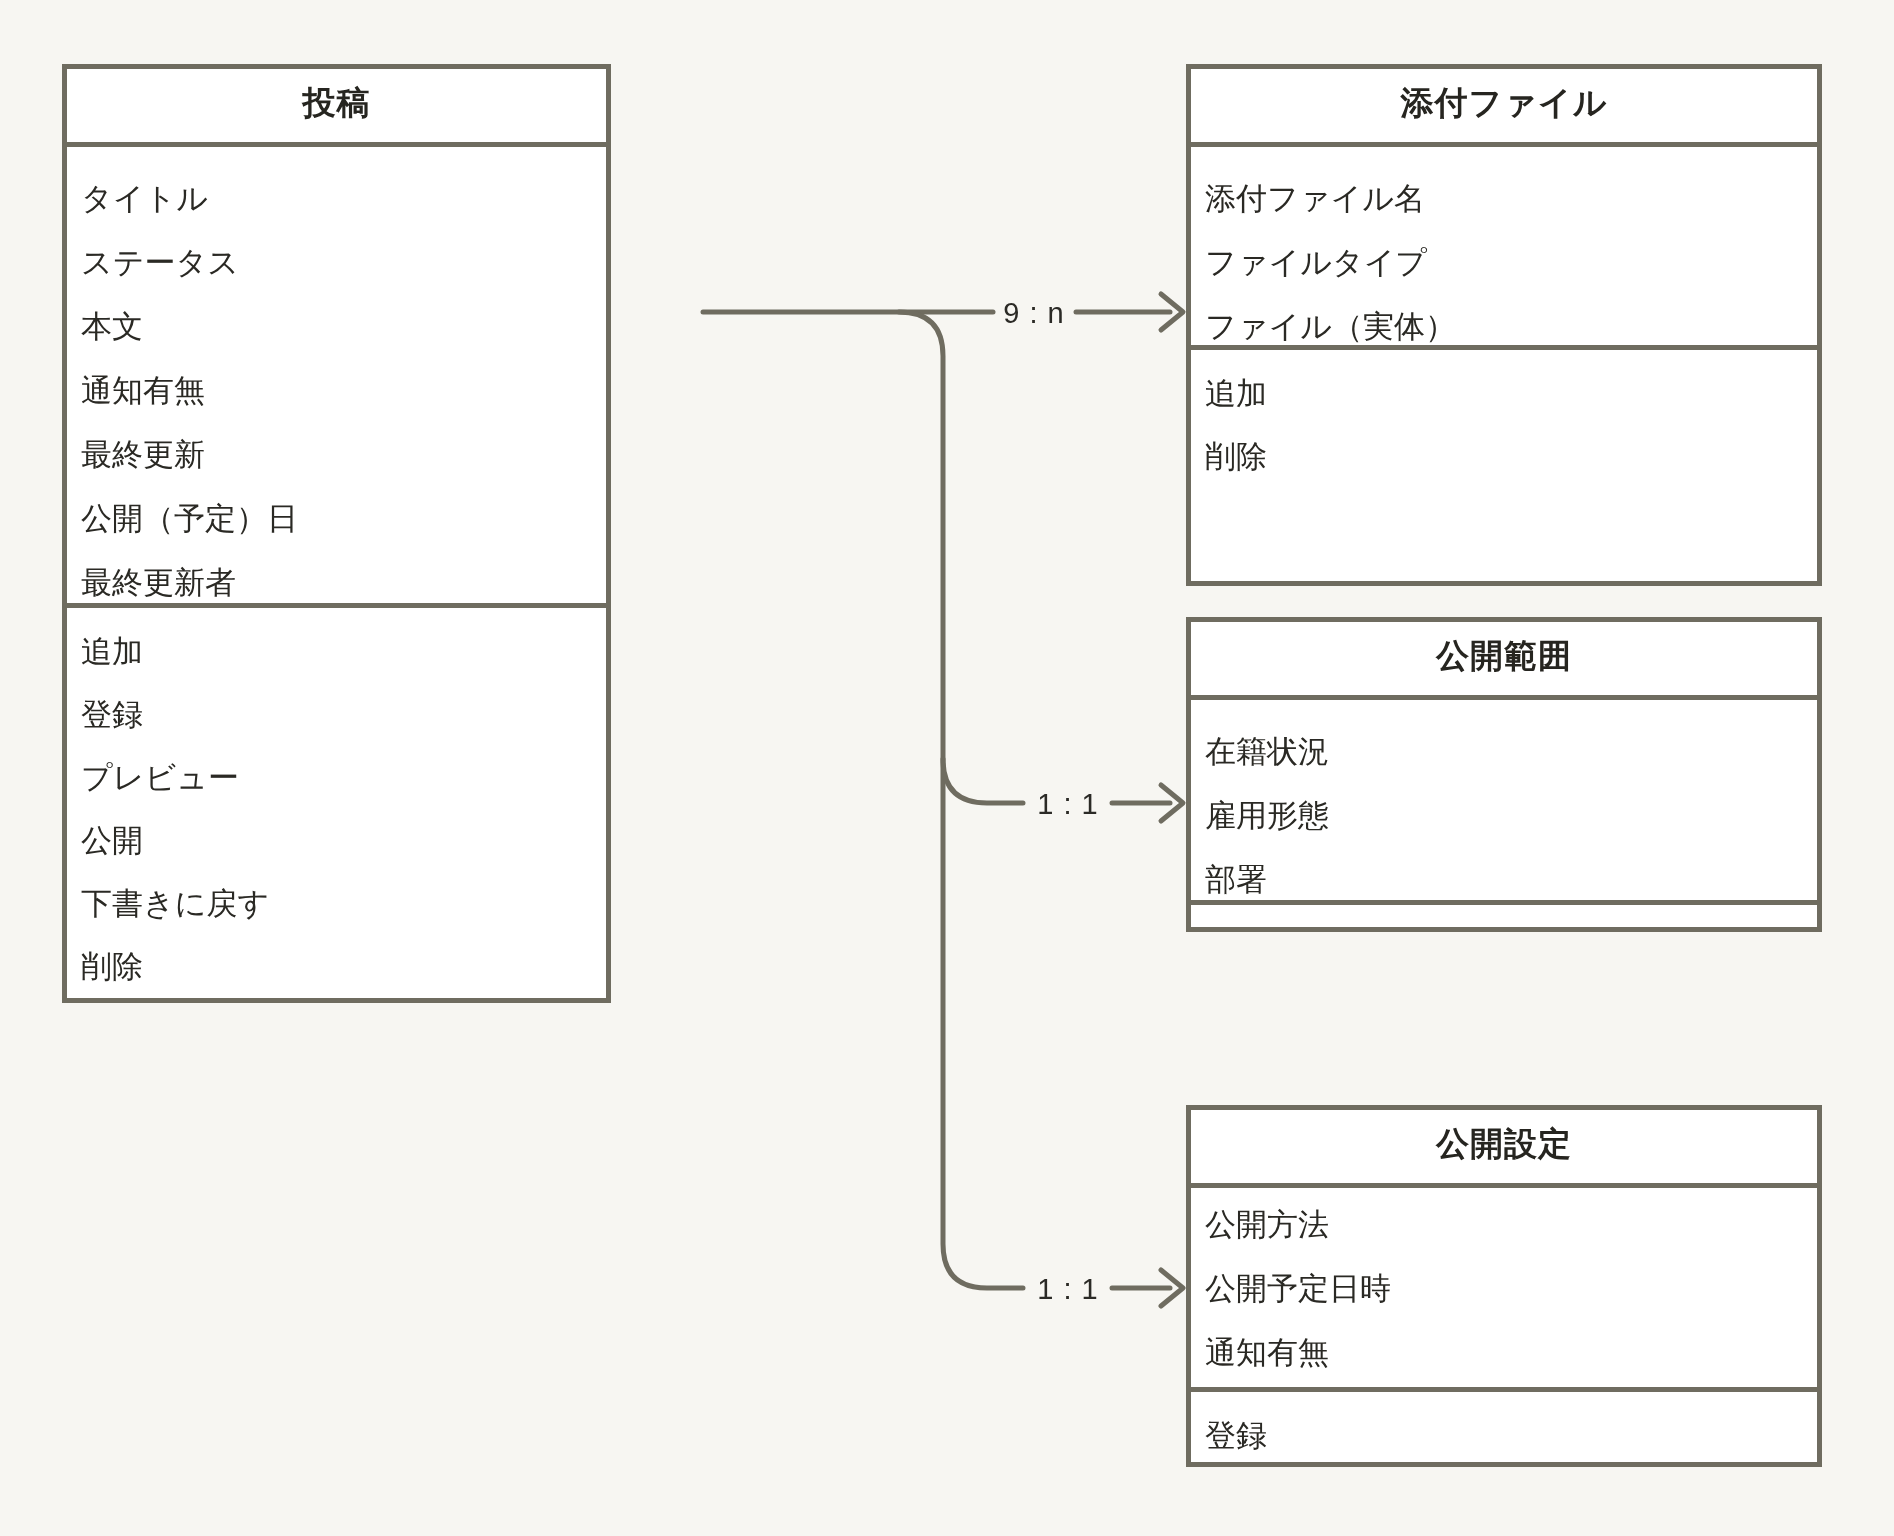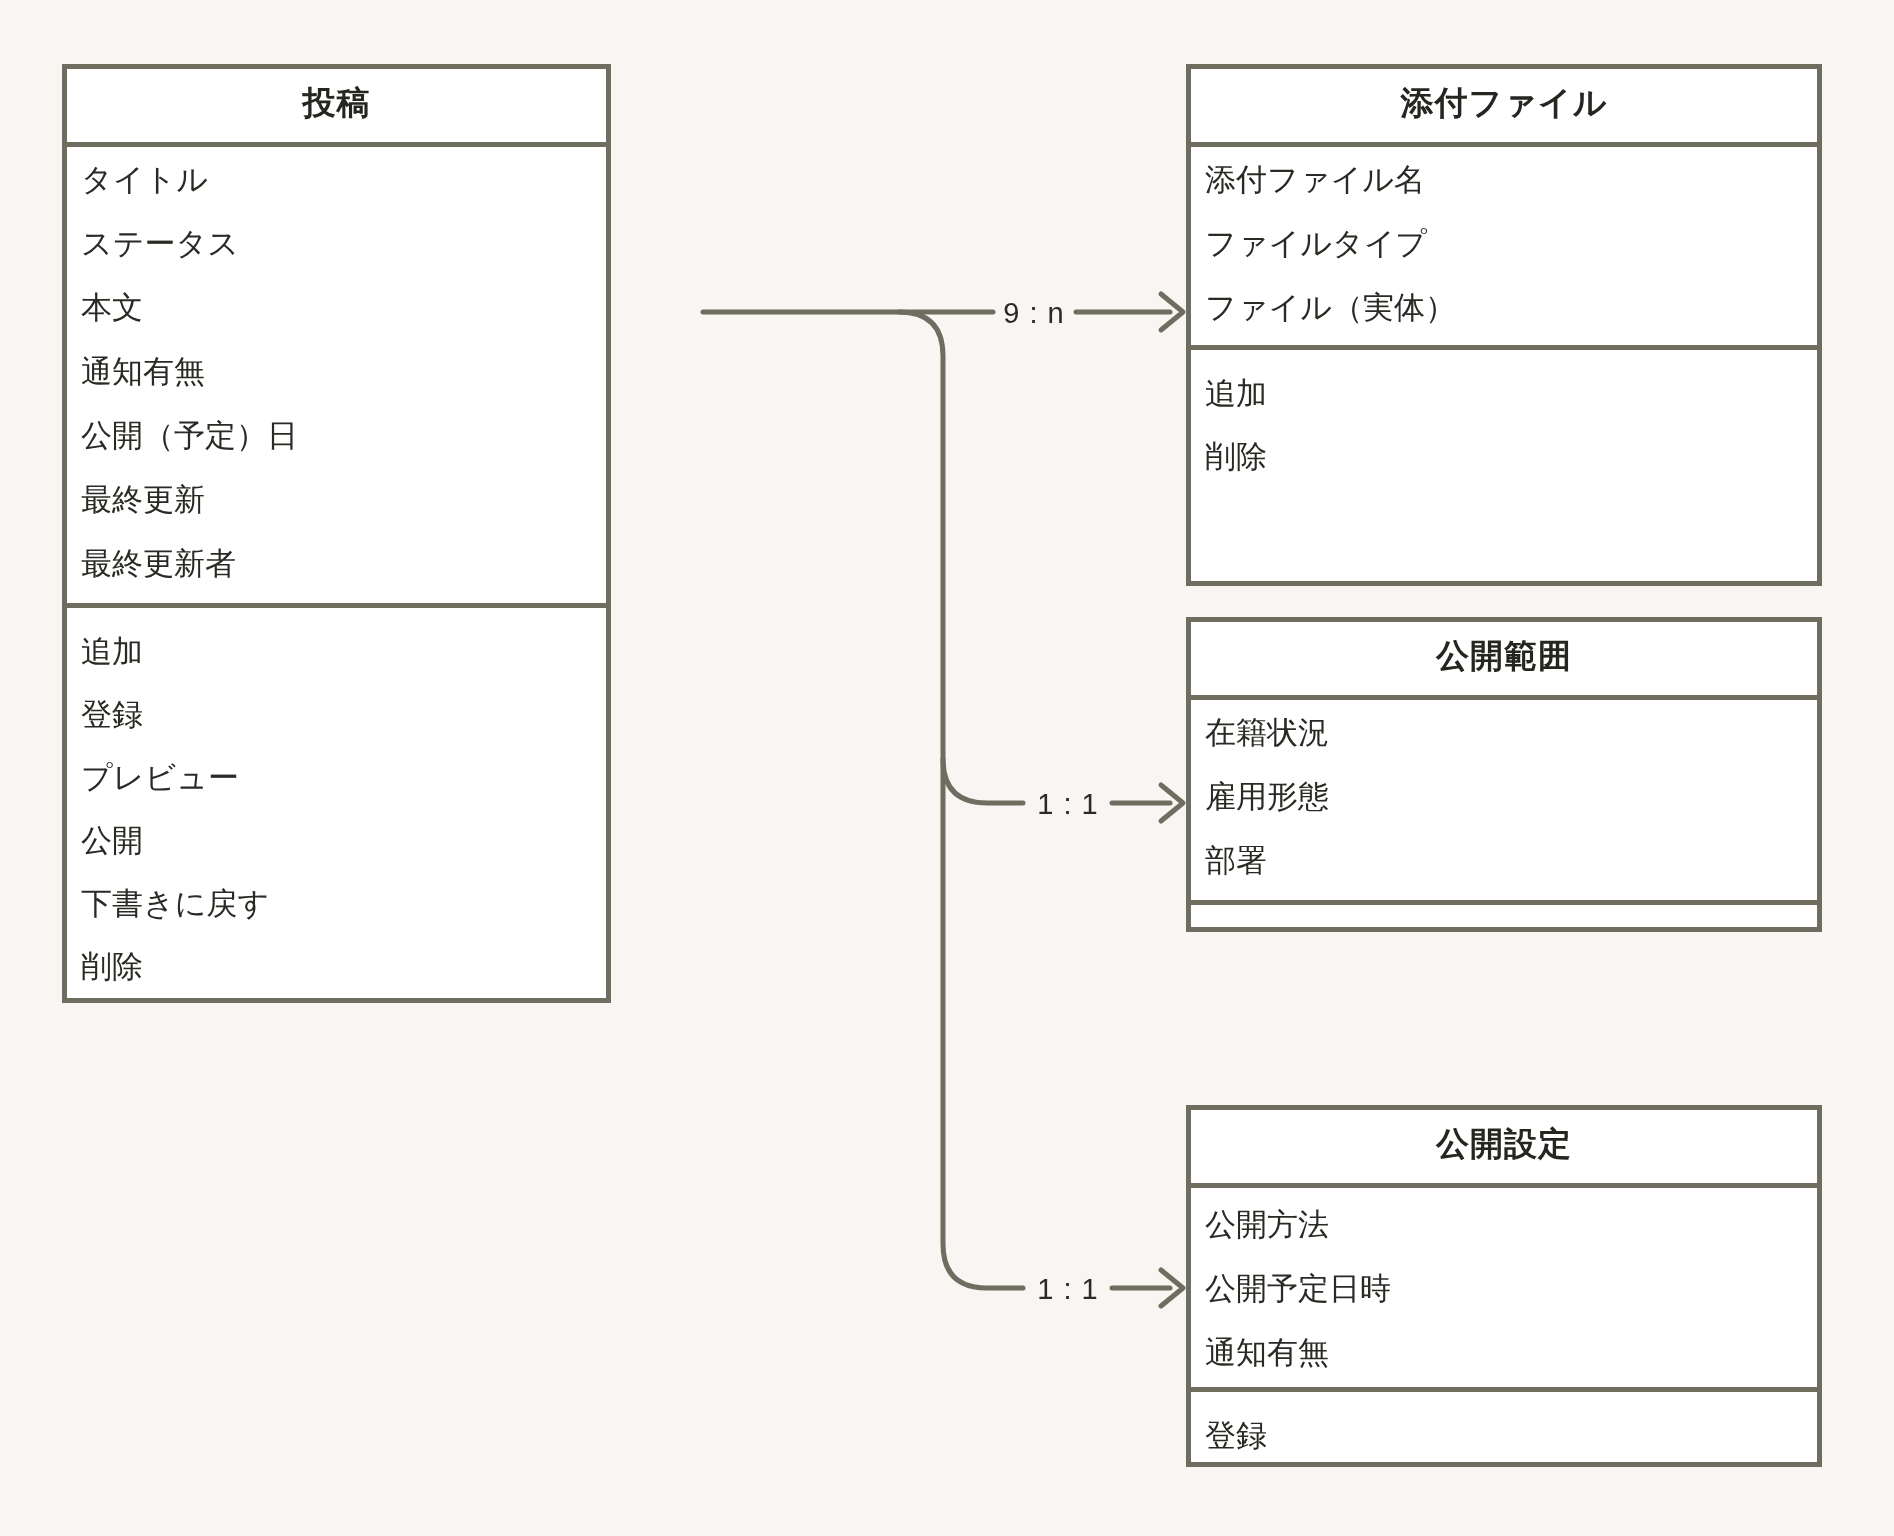--- a/index.html
+++ b/index.html
@@ -44,21 +44,21 @@
     line-height: 68px;
     text-align: center;
     font-size: 33px;
     font-weight: bold;
     color: #262520;
     border-bottom: 5px solid #6f6c60;
     letter-spacing: 1px;
   }
   .section {
     box-sizing: border-box;
-    padding: 1px 14px 0 14px;
+    padding: 20px 14px 0 14px;
     flex: none;
   }
   .section.fields {
     border-bottom: 5px solid #6f6c60;
   }
   .section.actions {
     padding-top: 12px;
     flex: 1;
   }
   .row {
@@ -102,22 +102,22 @@
     <path d="M1161 1270 L1183 1288 L1161 1306" stroke="#6f6c60"></path>
   </svg>
 
   <div class="entity" style="left:62px; top:64px; width:549px; height:939px;">
     <div class="entity-header">投稿</div>
     <div class="section fields" style="height:461px;">
       <div class="row">タイトル</div>
       <div class="row">ステータス</div>
       <div class="row">本文</div>
       <div class="row">通知有無</div>
+      <div class="row">最終更新</div>
       <div class="row">公開（予定）日</div>
-      <div class="row">最終更新</div>
       <div class="row">最終更新者</div>
     </div>
     <div class="section actions">
       <div class="row">追加</div>
       <div class="row">登録</div>
       <div class="row">プレビュー</div>
       <div class="row">公開</div>
       <div class="row">下書きに戻す</div>
       <div class="row">削除</div>
     </div>

